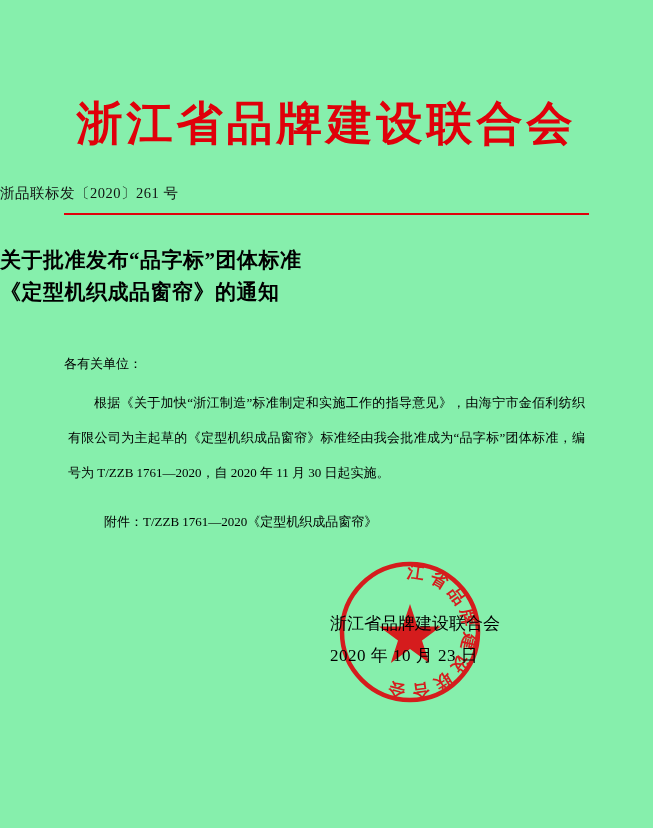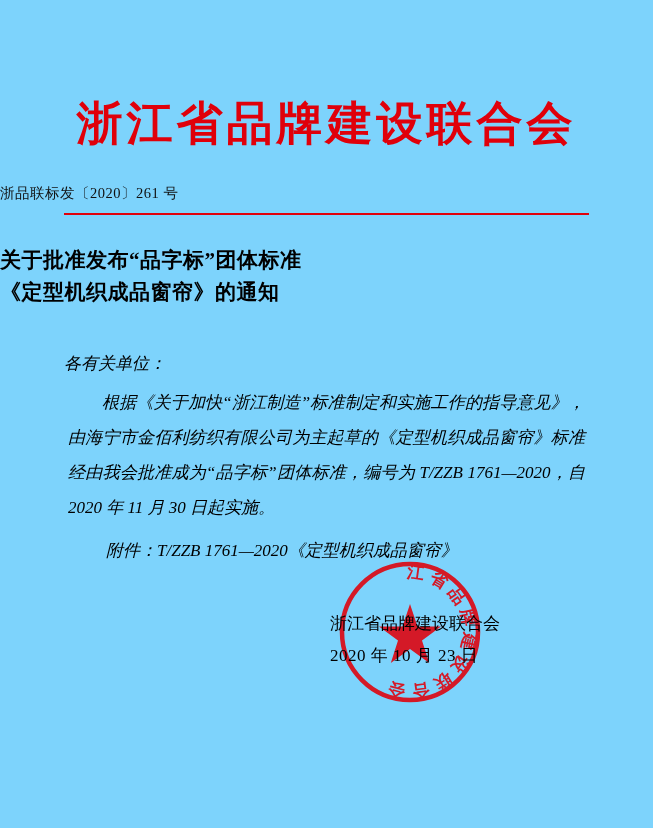--- a/index.html
+++ b/index.html
@@ -14,21 +14,21 @@
     font-family: "Liberation Serif", "DejaVu Serif", serif;
     color: #000;
     overflow: hidden;
   }
 
   .page {
     position: absolute;
     left: 0; top: 0;
     width: 653px;
     height: 828px;
-    background: #7dd3fc;
+    background: #86efac;
   }
 
   
   .org-title {
     position: absolute;
     left: 0;
     top: 98px;
     width: 653px;
     text-align: center;
     color: #e0000a;
@@ -77,35 +77,34 @@
     display: block;
     font-family: Liberation Serif, serif;
   }
 
   
   .body-text {
     position: absolute;
     left: 64px;
     top: 346px;
     width: 525px;
-    font-size: 17px;
+    font-size: 13px;
     line-height: 35px;
     color: #000;
     text-align: justify;
-    font-style: italic;
   }
   .salutation {
     margin: 0 0 0 0;
   }
   .para {
     margin: 4px;
     text-indent: 2em;
   }
   .attachment {
-    margin: 8px;
+    margin: 14px;
     text-indent: 2em;
   }
 
   
   .signature {
     position: absolute;
     left: 330px;
     top: 608px;
     width: 230px;
     font-size: 17px;

